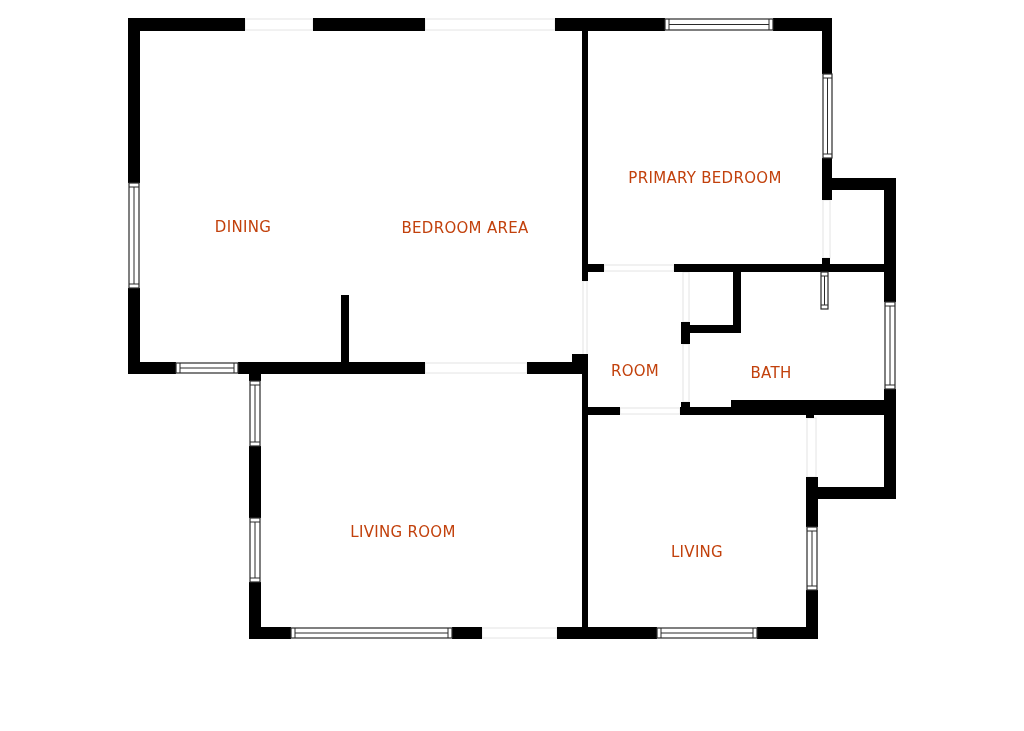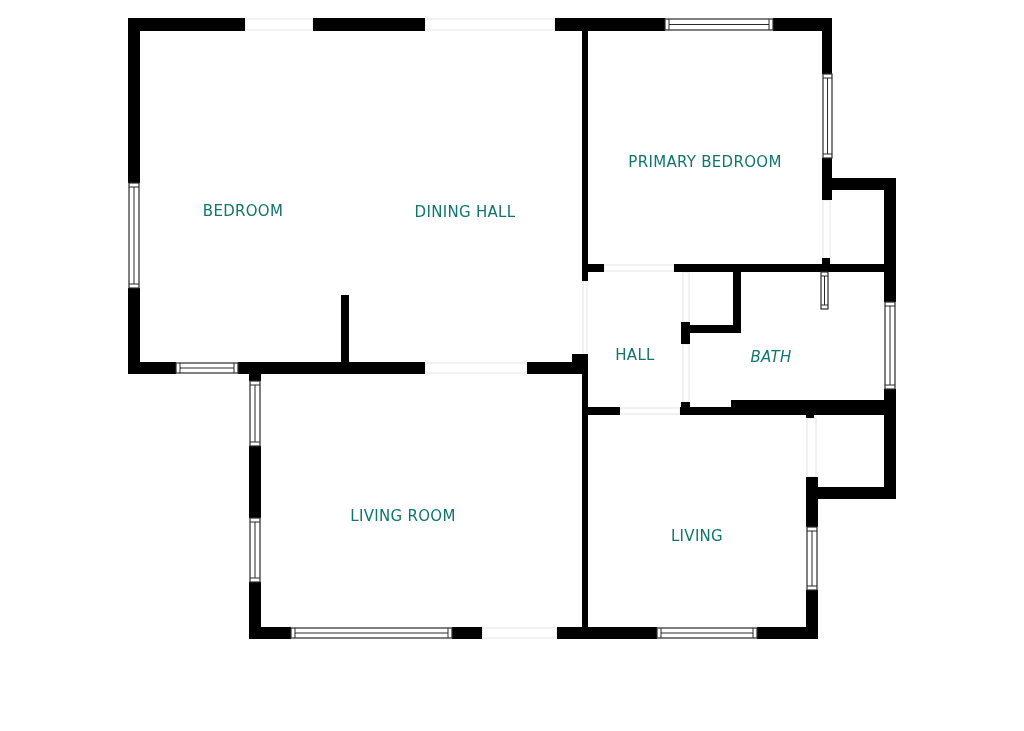--- a/index.html
+++ b/index.html
@@ -23,22 +23,23 @@
     }
     .wall { fill: #000000; }
     .opening { fill: #ffffff; stroke: #e4e4e4; stroke-width: 1; }
     .window-frame { fill: #ffffff; stroke: #2b2b2b; stroke-width: 1.2; }
     .window-line { stroke: #2b2b2b; stroke-width: 1; }
     .room-label {
       position: absolute;
       transform: translate(-50%, -50%);
       font-size: 15px;
       letter-spacing: 0.3px;
-      color: #0f766e;
+      color: #c2410c;
       white-space: nowrap;
+      margin-top: 16px;
     }
   </style>
 </head>
 <body>
 
 <svg id="plan" viewBox="0 0 1024 731" xmlns="http://www.w3.org/2000/svg">
   <g id="openings-layer">
       <rect x="245" y="19" width="68" height="11" class="opening"></rect>
       <rect x="425" y="19" width="130" height="11" class="opening"></rect>
       <rect x="425" y="363" width="102" height="10" class="opening"></rect>
@@ -156,20 +157,20 @@
       <g>
         <rect x="821" y="272" width="7" height="37" class="window-frame"></rect>
         <line y1="276" y2="276" x1="821" x2="828" class="window-line"></line>
         <line y1="305" y2="305" x1="821" x2="828" class="window-line"></line>
         <line y1="276" y2="305" x1="824.5" x2="824.5" class="window-line"></line>
       </g>
     </g>
 </svg>
 
 <div id="labels">
-  <div class="room-label" style="left:243px;top:211px;">BEDROOM</div>
-  <div class="room-label" style="left:465px;top:212px;">DINING HALL</div>
+  <div class="room-label" style="left:243px;top:211px;">DINING</div>
+  <div class="room-label" style="left:465px;top:212px;">BEDROOM AREA</div>
   <div class="room-label" style="left:705px;top:162px;">PRIMARY BEDROOM</div>
-  <div class="room-label" style="left:635px;top:355px;">HALL</div>
-  <div class="room-label" style="left:771px;top:357px;font-style:italic;">BATH</div>
+  <div class="room-label" style="left:635px;top:355px;">ROOM</div>
+  <div class="room-label" style="left:771px;top:357px;">BATH</div>
   <div class="room-label" style="left:403px;top:516px;">LIVING ROOM</div>
   <div class="room-label" style="left:697px;top:536px;">LIVING</div>
 </div>
 
 </body></html>

